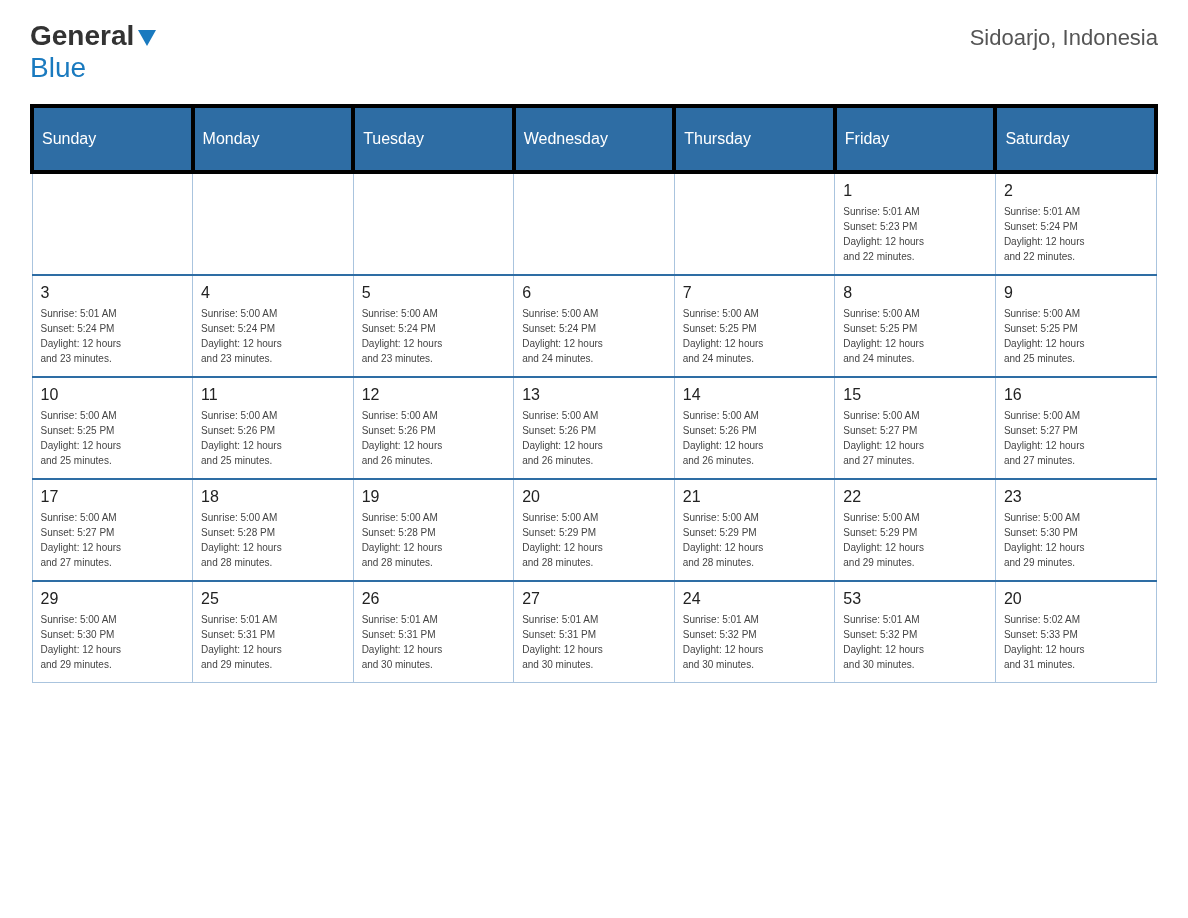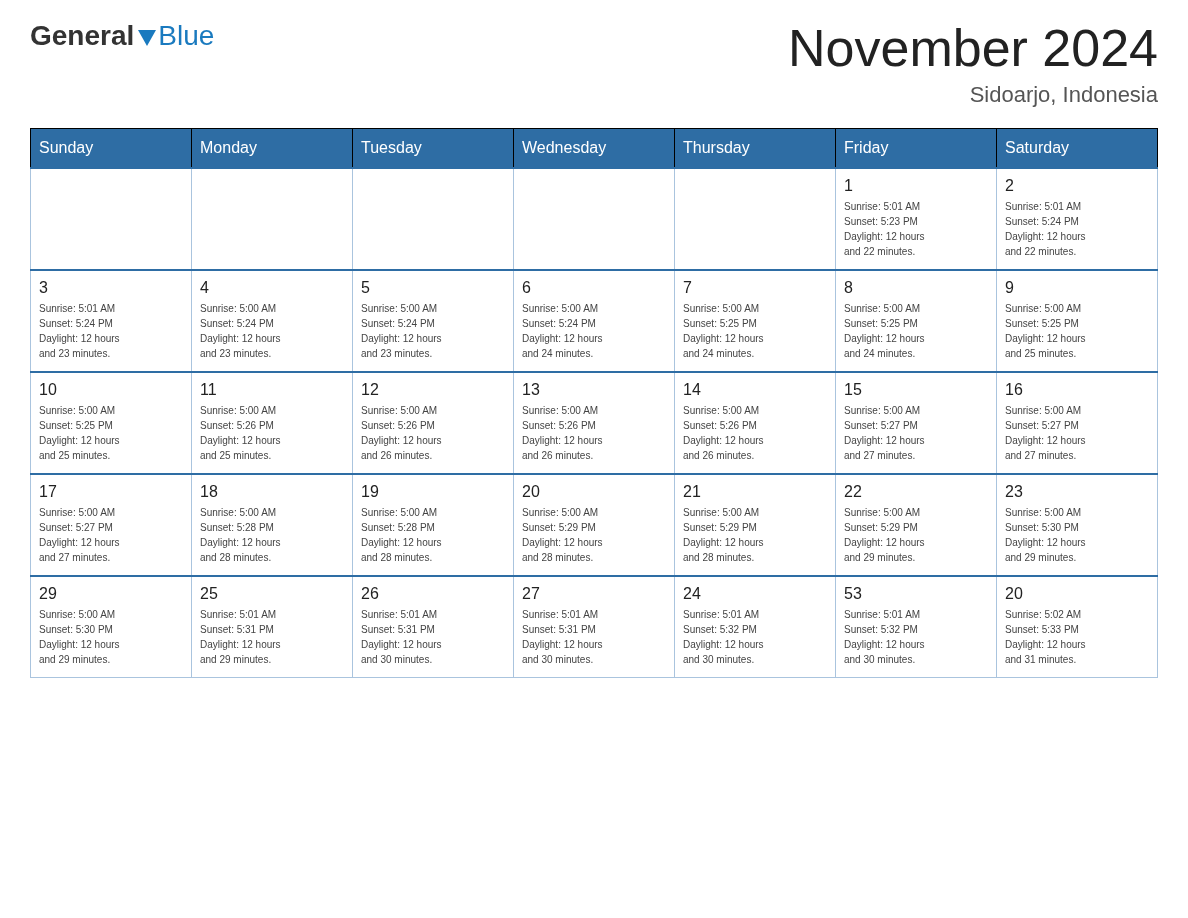--- a/index.html
+++ b/index.html
@@ -11,21 +11,21 @@
       min-height: 918px;
     }
     .header {
       display: flex;
       justify-content: space-between;
       align-items: flex-start;
       margin-bottom: 20px;
     }
     .logo {
       display: flex;
-      flex-direction: row;
+      flex-direction: column;
       align-items: flex-start;
     }
     .logo-text-row {
       display: flex;
       align-items: center;
     }
     .title-section {
       text-align: right;
     }
     .month-title {
@@ -41,23 +41,23 @@
     }
     .calendar {
       width: 100%;
       border-collapse: collapse;
     }
     .calendar th {
       background-color: #2e6da4;
       color: #fff;
       font-size: 16px;
       font-weight: normal;
-      padding: 10px 8px;
+      padding: 22px 8px;
       text-align: left;
-      border: 1px solid #000000;
+      border: 4px solid #000000;
     }
     .calendar td {
       vertical-align: top;
       padding: 8px 8px 10px 8px;
       border: 1px solid #aac4de;
       width: calc(100% / 7);
       min-height: 110px;
       font-size: 12.5px;
       color: #333;
       background: #fff;
@@ -90,21 +90,20 @@
       <span style="font-size:28px;font-weight:bold;color:#333;">General</span>
       <svg width="22" height="22" viewBox="0 0 22 22" style="margin-left:2px;margin-top:2px;">
         <polygon points="2,4 20,4 11,20" fill="#1a7abf"></polygon>
       </svg>
     </div>
     <div>
       <span style="font-size:28px;font-weight:normal;color:#1a7abf;">Blue</span>
     </div>
   </div>
   <div class="title-section">
-    <div class="month-title">November 2024</div>
     <div class="location-title">Sidoarjo, Indonesia</div>
   </div>
 </div>
 
 <table class="calendar">
   <thead>
     <tr>
     <th>Sunday</th>
         <th>Monday</th>
         <th>Tuesday</th>

